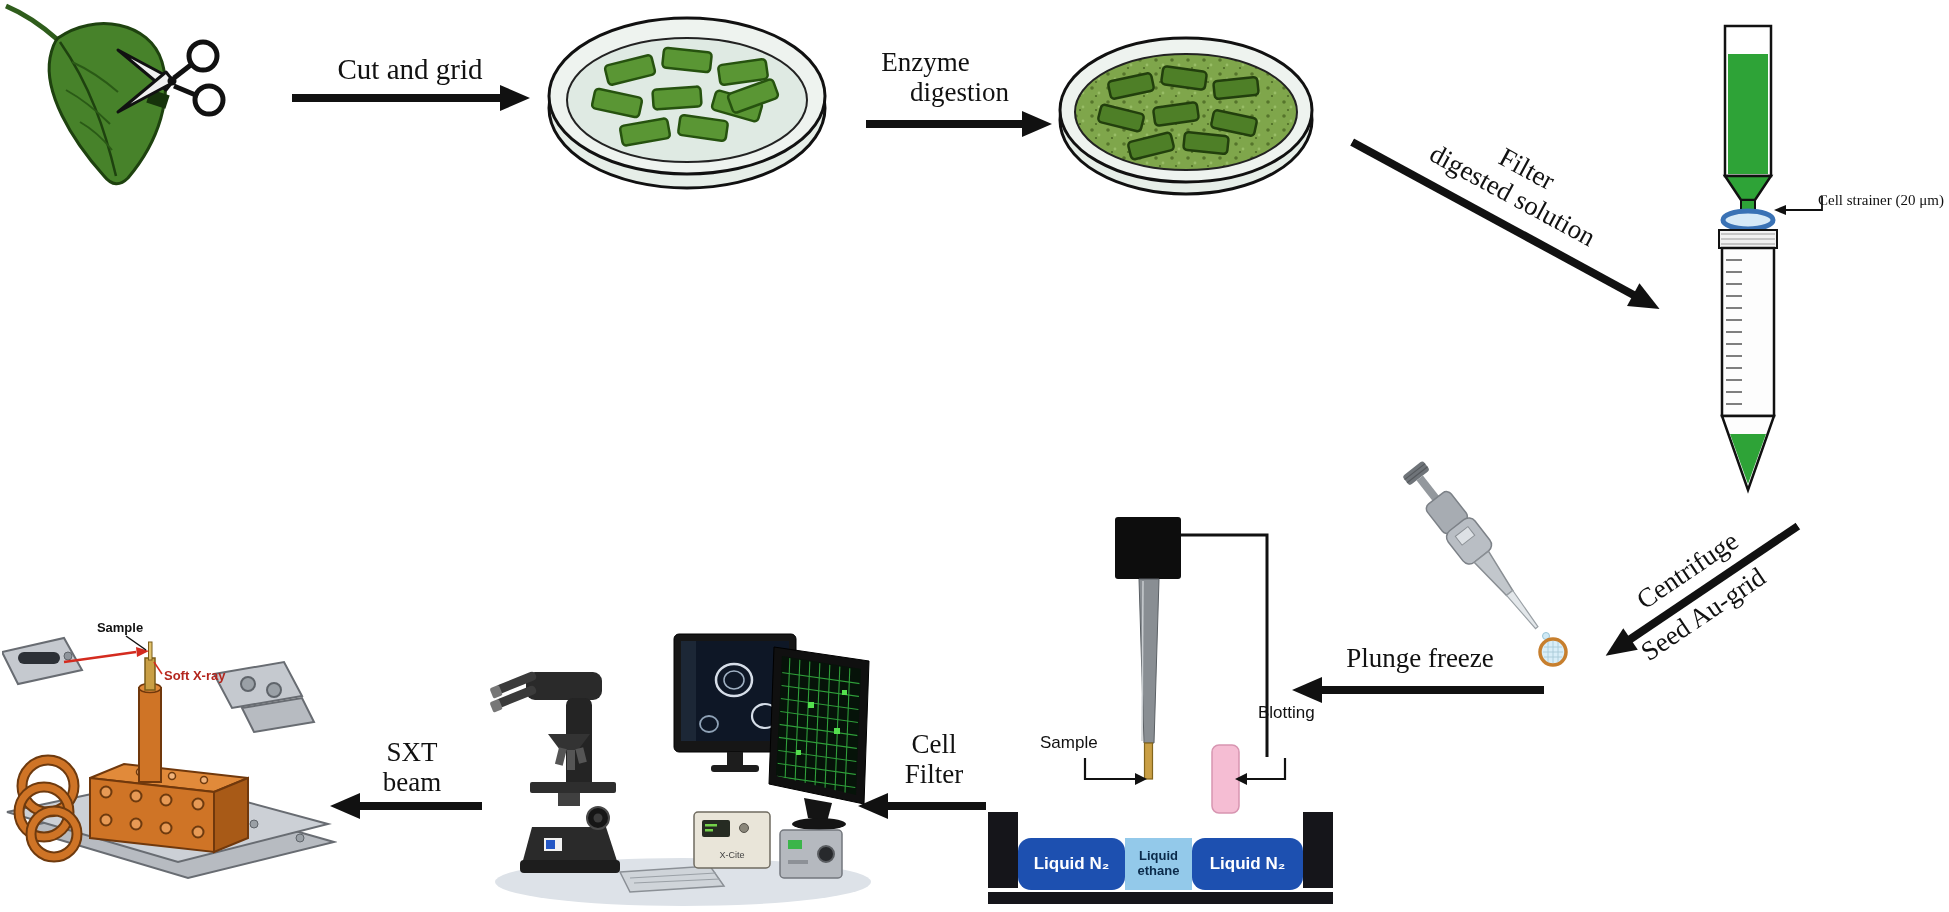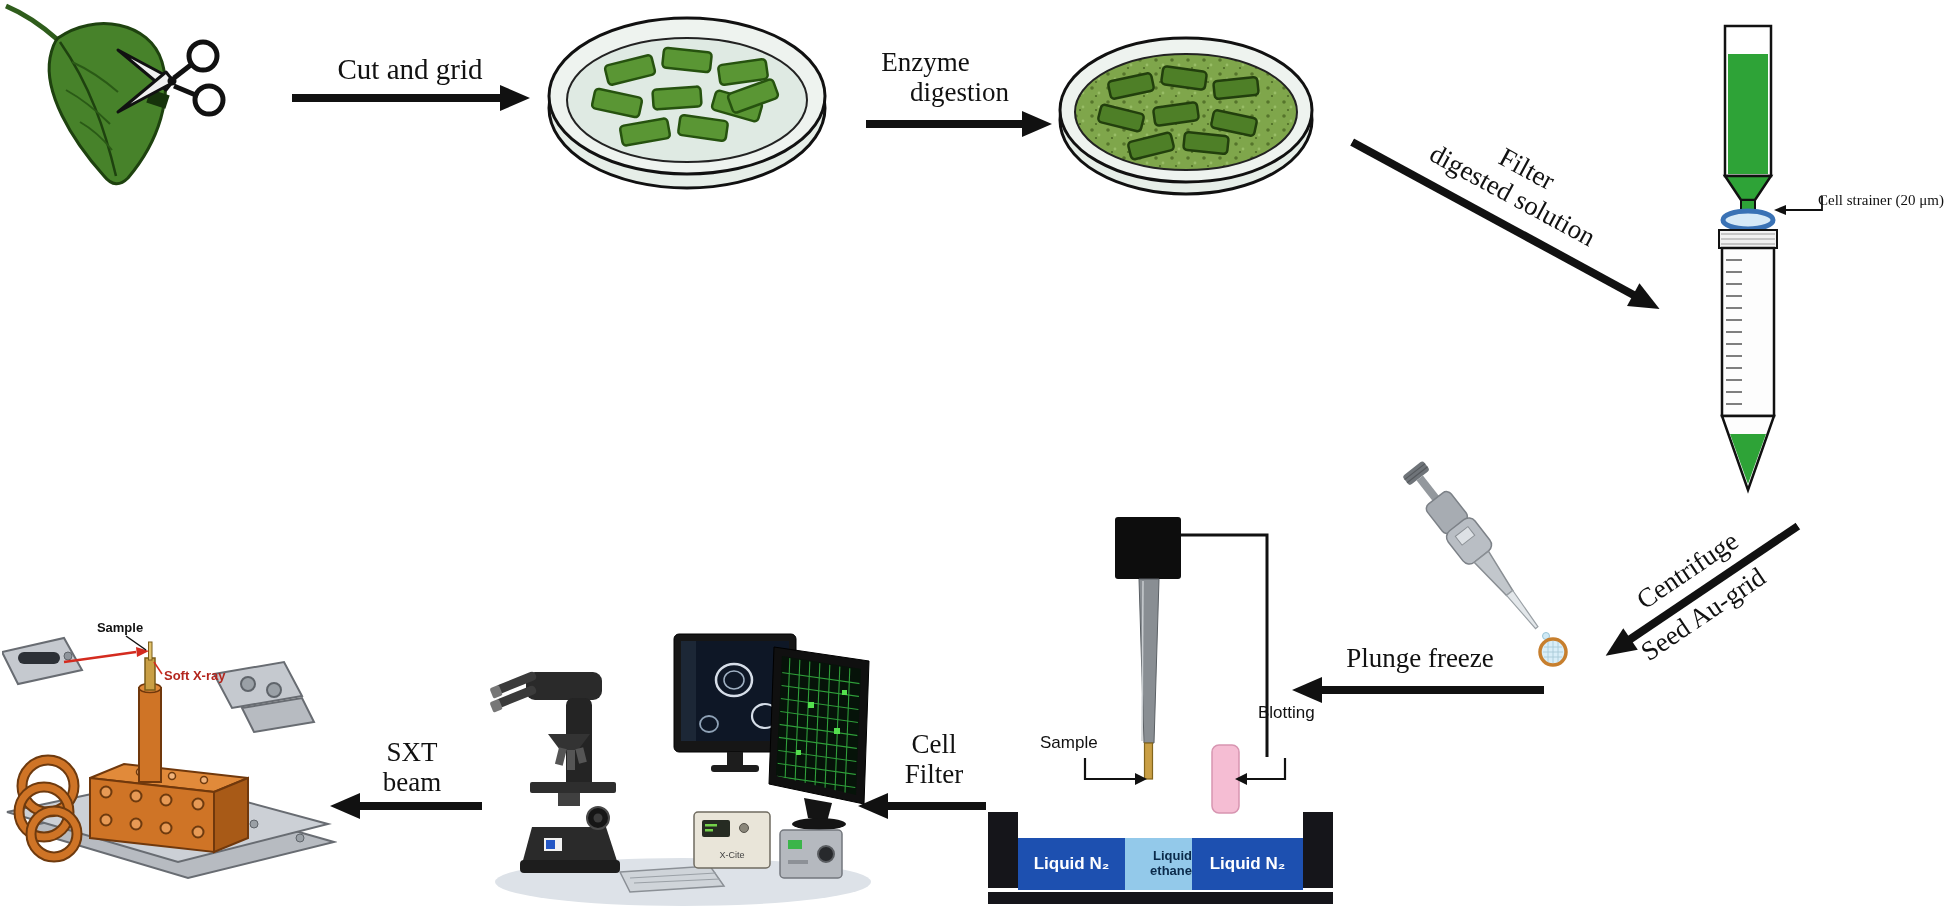--- a/index.html
+++ b/index.html
@@ -19,22 +19,22 @@
   .arrow .ink{fill:var(--ink);}
   svg text{font-family:"Liberation Sans",sans-serif;}
   .slice{fill:var(--slice-green);stroke:#26520f;stroke-width:2.5;}
   .slice2{fill:#4e7f27;stroke:#223f0d;stroke-width:2.5;}
   .strainer-lbl{font-size:15px;white-space:nowrap;}
   .app-lbl{font-size:17px;color:#111;white-space:nowrap;}
   .cryo-wrap{position:absolute;}
   .cryo-post{position:absolute;top:0;width:30px;height:76px;background:#15151a;}
   .cryo-band{position:absolute;left:30px;right:30px;top:26px;height:52px;display:flex;}
   .cryo-n2{background:var(--n2-blue);color:#fff;display:flex;align-items:center;justify-content:center;
-           font-weight:bold;font-size:17px;font-family:"Liberation Sans",sans-serif;}
-  .cryo-eth{background:var(--ethane-blue);color:#0a2a4a;display:flex;flex-direction:column;align-items:flex-end;
+           font-weight:bold;font-size:17px;font-family:"Liberation Sans",sans-serif;border-radius:13px;}
+  .cryo-eth{background:var(--ethane-blue);color:#0a2a4a;display:flex;flex-direction:column;align-items:center;
             justify-content:center;font-weight:bold;font-size:13px;line-height:1.15;font-family:"Liberation Sans",sans-serif;}
   .cryo-base{position:absolute;left:0;right:0;bottom:0;height:12px;background:#15151a;}
 </style>
 </head>
 <body>
 
 <div class="canvas">
 
   <div class="abs" style="left:0;top:5;">
     <svg width="235" height="195" viewBox="0 0 235 195">

